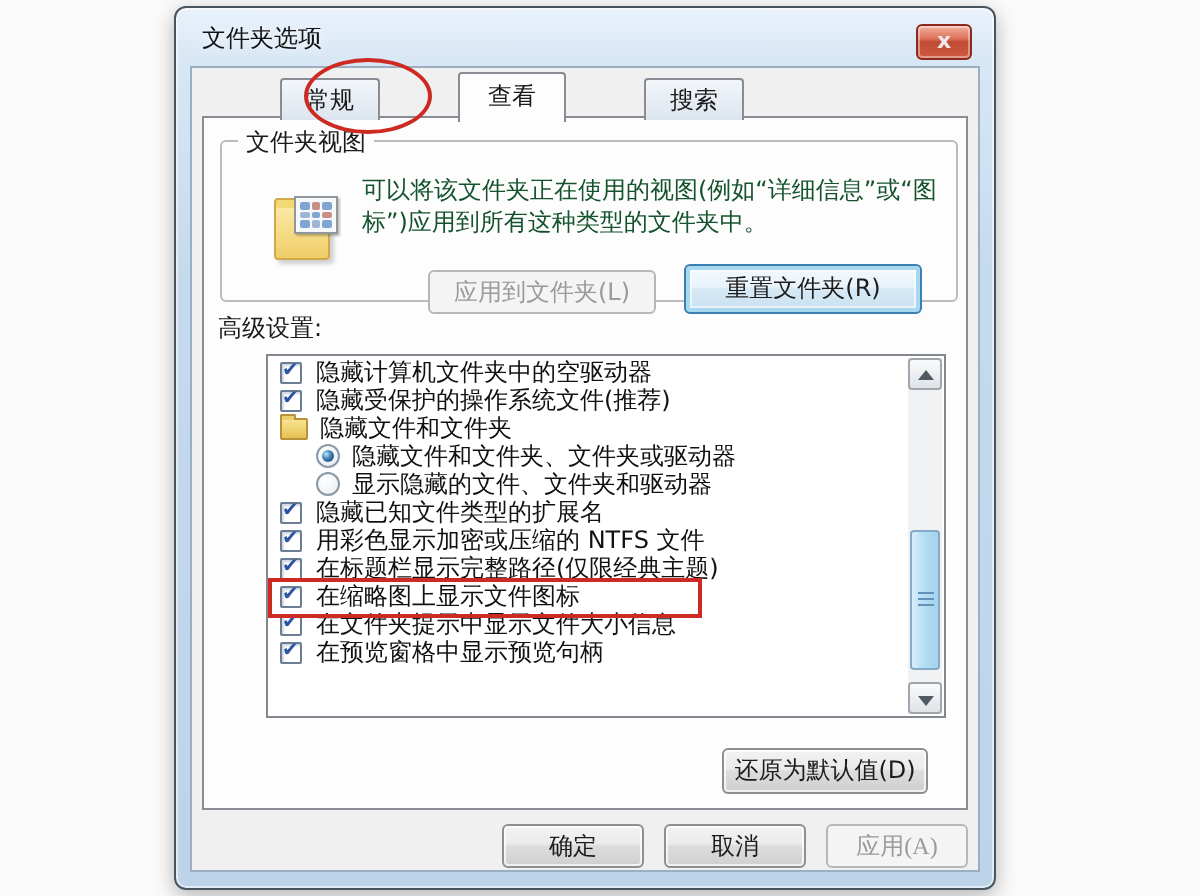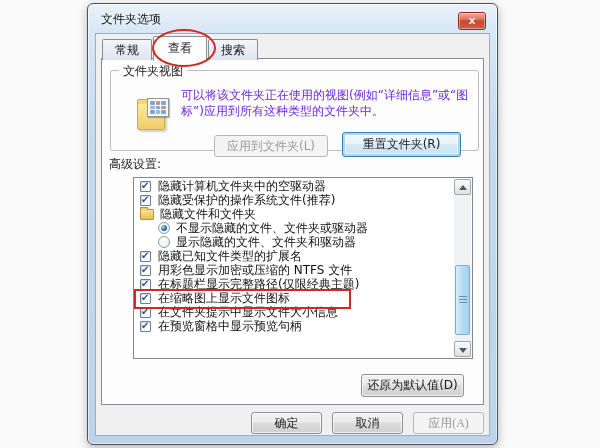--- a/index.html
+++ b/index.html
@@ -20,21 +20,21 @@
     color:#efe9e7; font-size:11px; font-weight:bold; line-height:16px; text-align:center; cursor:pointer; }
 
   
   .dialog-body { position:absolute; left:7px; right:7px; top:29px; bottom:8px;
     background:#f0f0f0; border:1px solid #9cafc2; }
 
   
   .tabs { position:absolute; left:6px; top:2px; display:flex; align-items:flex-end; z-index:3; }
   .tab { height:21px; line-height:20px; padding:0 12px; margin-right:1px; font-size:12px; color:#1a1a1a;
     border:1px solid #898c95; border-bottom:none; border-radius:2px 2px 0 0;
-    background:linear-gradient(180deg,#f2f6fb,#dde5ee); cursor:pointer; }
+    background:linear-gradient(180deg,#f2f6fb,#dde5ee); cursor:pointer;margin-left:38px; }
   .tab.selected { height:25px; line-height:23px; padding:0 14px; background:#fdfdfd; margin-bottom:-1px; z-index:4; }
 
   .tab-page { position:absolute; left:5px; right:5px; top:24px; height:347px;
     background:#fdfdfd; border:1px solid #898c95; z-index:2; }
 
   
   .groupbox { position:absolute; left:8px; top:11px; width:369px; height:81px;
     border:1px solid #bcbcbe; border-radius:3px; }
   .groupbox-label { position:absolute; left:8px; top:-8px; padding:0 4px; background:#fdfdfd; font-size:12px; color:#1a1a1a; }
 
@@ -45,21 +45,21 @@
     box-shadow:2px 2px 2px rgba(0,0,0,.18); }
   .fv-folder::before { content:""; position:absolute; left:-1px; top:-4px; width:12px; height:4px;
     background:#f3d876; border:1px solid #cfa94b; border-bottom:none; border-radius:2px 2px 0 0; }
   .fv-panel { position:absolute; left:12px; top:2px; width:22px; height:19px;
     background:#f6f8fa; border:1px solid #8f969d; box-shadow:1px 1px 1px rgba(0,0,0,.25);
     display:grid; grid-template-columns:repeat(3,1fr); gap:1px; padding:2px; }
   .fv-cell { background:#7fa5d2; border-radius:1px; }
   .fv-cell:nth-child(2){ background:#c98f84; } .fv-cell:nth-child(4){ background:#9db6d6; }
   .fv-cell:nth-child(6){ background:#c98f84; } .fv-cell:nth-child(8){ background:#9db6d6; }
 
-  .gb-desc { position:absolute; left:70px; top:16px; width:302px; font-size:12px; line-height:16px; color:#6d28d9; }
+  .gb-desc { position:absolute; left:70px; top:16px; width:302px; font-size:12px; line-height:16px; color:#14532d; }
 
   
   .btn { font-size:12px; color:#1c1c1c; text-align:center;
     border:1px solid #8e8f8f; border-radius:3px;
     background:linear-gradient(180deg,#f2f2f2 0%,#ebebeb 45%,#dddddd 50%,#cfcfcf 100%);
     box-shadow:inset 0 0 0 1px rgba(255,255,255,.7); cursor:pointer; }
   .btn.disabled { color:#9a9a9a; border-color:#b5b8ba; background:#f4f4f4; box-shadow:none; cursor:default; }
   .btn.default-focus { border:1px solid #3c7fb1;
     box-shadow:inset 0 0 0 2px #a7d8f0, inset 0 0 0 3px rgba(255,255,255,.6);
     background:linear-gradient(180deg,#f4fafd 0%,#e8f3fa 45%,#d6e9f5 50%,#c8e0f0 100%); }
@@ -171,21 +171,21 @@
                 <span class="tick">✔</span>
               </span>
             <span>隐藏受保护的操作系统文件(推荐)</span>
           </div>
           <div class="row">
             <span class="mini-folder"></span>
             <span>隐藏文件和文件夹</span>
           </div>
           <div class="row indent">
             <span class="radio on"></span>
-            <span>不显示隐藏的文件、文件夹或驱动器</span>
+            <span>隐藏文件和文件夹、文件夹或驱动器</span>
           </div>
           <div class="row indent">
             <span class="radio"></span>
             <span>显示隐藏的文件、文件夹和驱动器</span>
           </div>
           <div class="row">
             <span class="cb">
                 <span class="tick">✔</span>
               </span>
             <span>隐藏已知文件类型的扩展名</span>

